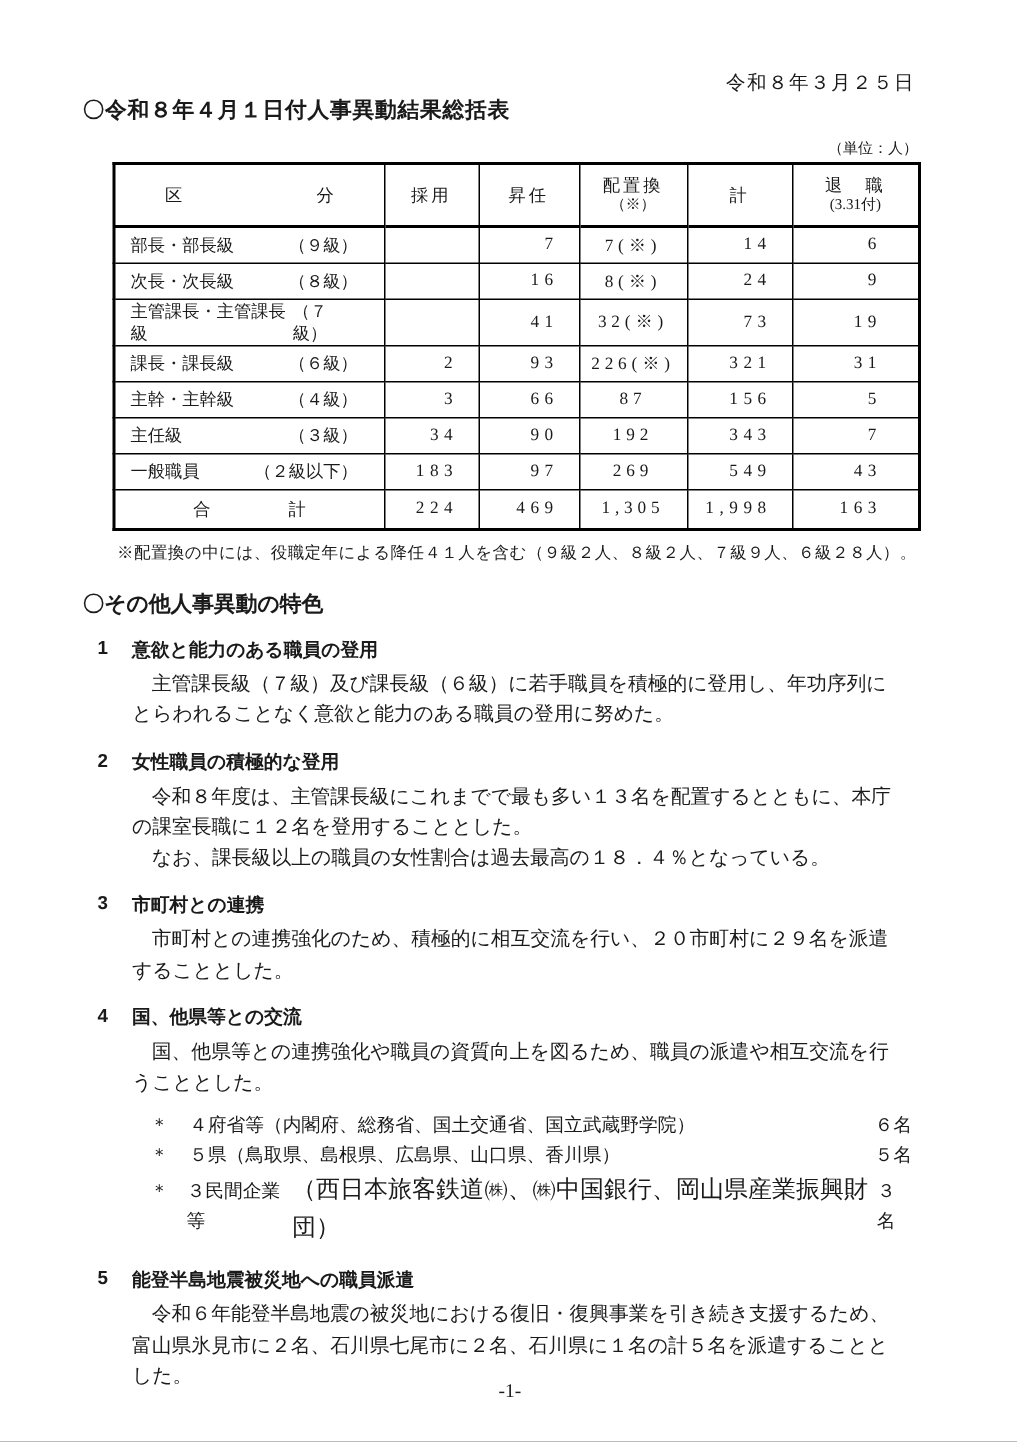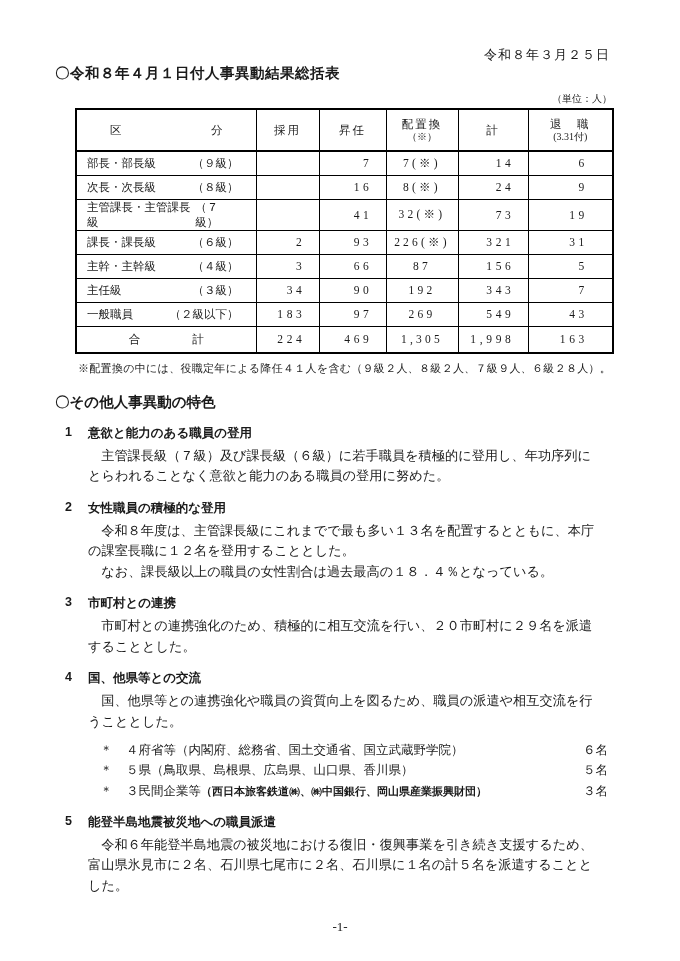--- a/index.html
+++ b/index.html
@@ -107,21 +107,21 @@
   }
   .section-body p { text-indent: 1em; }
   .bullets { margin-top: 8px; margin-left: 45px; margin-right: 2px; }
   .bullet-row {
     display: flex;
     align-items: baseline;
     font-size: 12.5px;
     line-height: 1.62;
   }
   .bullet-row .marker { width: 26px; }
-  .bullet-row .small { font-size: 11px; font-weight: bold; }
+  .bullet-row .small { font-size: 16px; }
   .bullet-row .count { margin-left: auto; padding-right: 2px; }
 
   .page-number {
     position: absolute;
     bottom: 26px;
     left: 0;
     width: 100%;
     text-align: center;
     font-size: 13px;
   }

